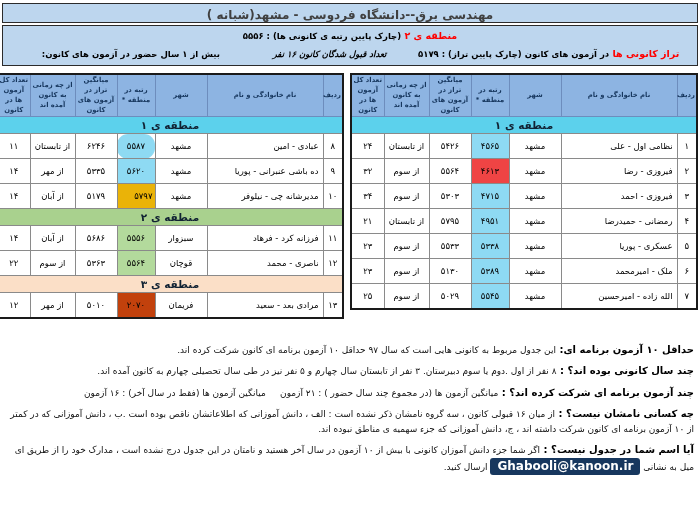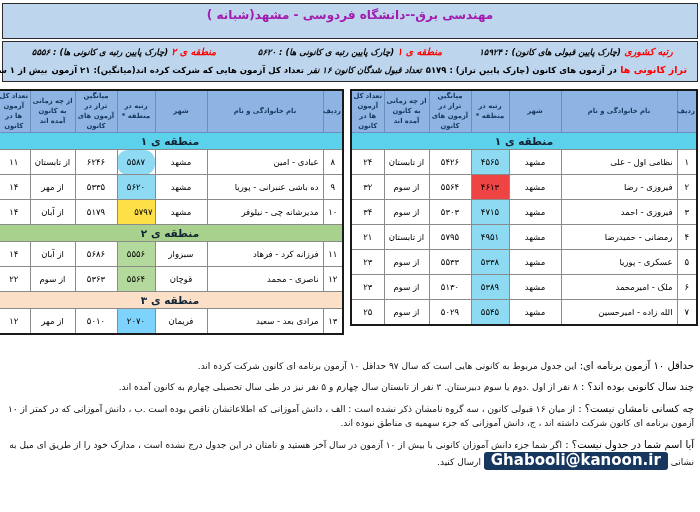--- a/index.html
+++ b/index.html
@@ -11,38 +11,38 @@
     color: #000;
   }
 
   
   .title-bar {
     margin: 3px 2px 2px 2px;
     background: #BDD6EE;
     border: 1px solid #2b2b2b;
     text-align: center;
     font-weight: bold;
-    color: #a21caf;
+    color: #404040;
     font-size: 12px;
-    padding: 4px 0 16px 0;
+    padding: 4px 0 0 0;
   }
 
   
   .stats-panel {
     margin: 0 2px;
     background: #BDD6EE;
     border: 1px solid #2b2b2b;
     padding: 3px 8px 5px 8px;
     font-size: 8.5px;
     font-weight: bold;
   }
   .stats-row { display: flex; align-items: center; }
   .stats-row + .stats-row { margin-top: 5px; }
   .stat { text-align: center; white-space: nowrap; padding: 1px 2px; }
-  .stats-row.r1 .stat { flex: 1; font-style: italic; }
+  .stats-row.r1 .stat { flex: 1; }
   .stats-row.r2 .stat:nth-child(1) { flex: 1.35; }
   .stats-row.r2 .stat:nth-child(2) { flex: 0.75; font-style: italic; }
   .stats-row.r2 .stat:nth-child(3) { flex: 1.15; }
   .stats-row.r2 .stat:nth-child(4) { flex: 0.9; }
   .stat-label { color: #FF0000; font-size: 9.5px; }
 
   
   .tables-wrap {
     display: flex;
     gap: 6px;
@@ -91,47 +91,44 @@
   .notes {
     margin: 24px 6px 0 6px;
   }
   .note {
     font-size: 9px;
     line-height: 14.5px;
     margin-bottom: 7px;
     text-align: right;
     color: #111;
   }
-  .note-label { font-weight: normal; font-size: 10px; color: #000; }
+  .note-label { font-weight: bold; font-size: 10px; color: #000; }
   .email-badge {
     background: #17375E;
     color: #fff;
     font-weight: bold;
-    font-size: 15px;
+    font-size: 12px;
     padding: 1px 7px 2px 7px;
     border-radius: 3px;
     direction: ltr;
     display: inline-block;
   }
 </style>
 </head>
 <body>
 
 <div class="title-bar">مهندسی برق--دانشگاه فردوسی - مشهد(شبانه )</div>
 
 <div class="stats-panel">
   <div class="stats-row r1">
-      <div class="stat"><span class="stat-label">رتبه کشوری </span><span>(چارک پایین قبولی های کانون) : </span><span>۱۵۹۲۴</span></div>
-      <div class="stat"><span class="stat-label">منطقه ی ۱ </span><span>(چارک پایین رتبه ی کانونی ها) : </span><span>۵۶۲۰</span></div>
       <div class="stat"><span class="stat-label">منطقه ی ۲ </span><span>(چارک پایین رتبه ی کانونی ها) : </span><span>۵۵۵۶</span></div>
     </div>
   <div class="stats-row r2">
       <div class="stat"><span class="stat-label">تراز کانونی ها </span><span>در آزمون های کانون (چارک پایین تراز) : </span><span>۵۱۷۹</span></div>
       <div class="stat"><span>تعداد قبول شدگان کانون </span><span>۱۶ نفر</span></div>
-      <div class="stat"><span>تعداد کل آزمون هایی که شرکت کرده اند(میانگین): </span><span>۲۱ آزمون</span></div>
       <div class="stat"><span>بیش از ۱ سال حضور در آزمون های کانون: </span></div>
     </div>
 </div>
 
 <div class="tables-wrap">
 
   <table class="students">
     <thead>
       <tr>
         <th style="width:20px">ردیف</th>
@@ -244,21 +241,21 @@
           <td class="c-city">مشهد</td>
           <td class="c-rank" style="background: rgb(142, 218, 243);">۵۶۲۰</td>
           <td class="c-avg">۵۳۳۵</td>
           <td class="c-since">از مهر</td>
           <td class="c-total">۱۴</td>
         </tr>
         <tr>
           <td class="c-no">۱۰</td>
           <td class="c-name">مدیرشانه چی - نیلوفر</td>
           <td class="c-city">مشهد</td>
-          <td class="c-rank" style="background: #fde047; padding-left: 23px;">۵۷۹۷</td>
+          <td class="c-rank" style="background: #eab308; padding-left: 23px;">۵۷۹۷</td>
           <td class="c-avg">۵۱۷۹</td>
           <td class="c-since">از آبان</td>
           <td class="c-total">۱۴</td>
         </tr>
         <tr>
           <td class="section-band" colspan="7" style="background: rgb(169, 209, 142);">منطقه ی ۲</td>
         </tr>
         <tr>
           <td class="c-no">۱۱</td>
           <td class="c-name">فرزانه کرد - فرهاد</td>
@@ -277,28 +274,29 @@
           <td class="c-since">از سوم</td>
           <td class="c-total">۲۲</td>
         </tr>
         <tr>
           <td class="section-band" colspan="7" style="background: rgb(251, 223, 199);">منطقه ی ۳</td>
         </tr>
         <tr>
           <td class="c-no">۱۳</td>
           <td class="c-name">مرادی بعد - سعید</td>
           <td class="c-city">فریمان</td>
-          <td class="c-rank" style="background: #7dd3fc;">۲۰۷۰</td>
+          <td class="c-rank" style="background: #c2410c;">۲۰۷۰</td>
           <td class="c-avg">۵۰۱۰</td>
           <td class="c-since">از مهر</td>
           <td class="c-total">۱۲</td>
         </tr>
       </tbody>
   </table>
 
 </div>
 
 <div class="notes">
     <div class="note"><span class="note-label">حداقل ۱۰ آزمون برنامه ای: </span><span>این جدول مربوط به کانونی هایی است که سال ۹۷ حداقل ۱۰ آزمون برنامه ای کانون شرکت کرده اند.</span></div>
     <div class="note"><span class="note-label">چند سال کانونی بوده اند؟ : </span><span>۸ نفر از اول .دوم یا سوم دبیرستان. ۳ نفر از تابستان سال چهارم و ۵ نفر نیز در طی سال تحصیلی چهارم به کانون آمده اند.</span></div>
+    <div class="note"><span class="note-label">چند آزمون برنامه ای شرکت کرده اند؟ : </span><span>میانگین آزمون ها (در مجموع چند سال حضور ) : ۲۱ آزمون&nbsp;&nbsp;&nbsp;&nbsp;&nbsp;میانگین آزمون ها (فقط در سال آخر) : ۱۶ آزمون</span></div>
     <div class="note"><span class="note-label">چه کسانی نامشان نیست؟ : </span><span>از میان ۱۶ قبولی کانون ، سه گروه نامشان ذکر نشده است : الف ، دانش آموزانی که اطلاعاتشان ناقص بوده است .ب ، دانش آموزانی که در کمتر از ۱۰ آزمون برنامه ای کانون شرکت داشته اند ، ج، دانش آموزانی که جزء سهمیه ی مناطق نبوده اند.</span></div>
     <div class="note"><span class="note-label">آیا اسم شما در جدول نیست؟ : </span><span>اگر شما جزء دانش آموزان کانونی با بیش از ۱۰ آزمون در سال آخر هستید و نامتان در این جدول درج نشده است ، مدارک خود را از طریق ای میل به نشانی</span> <span class="email-badge">Ghabooli@kanoon.ir</span> <span>ارسال کنید.</span></div>
   </div>
 
 </body></html>

